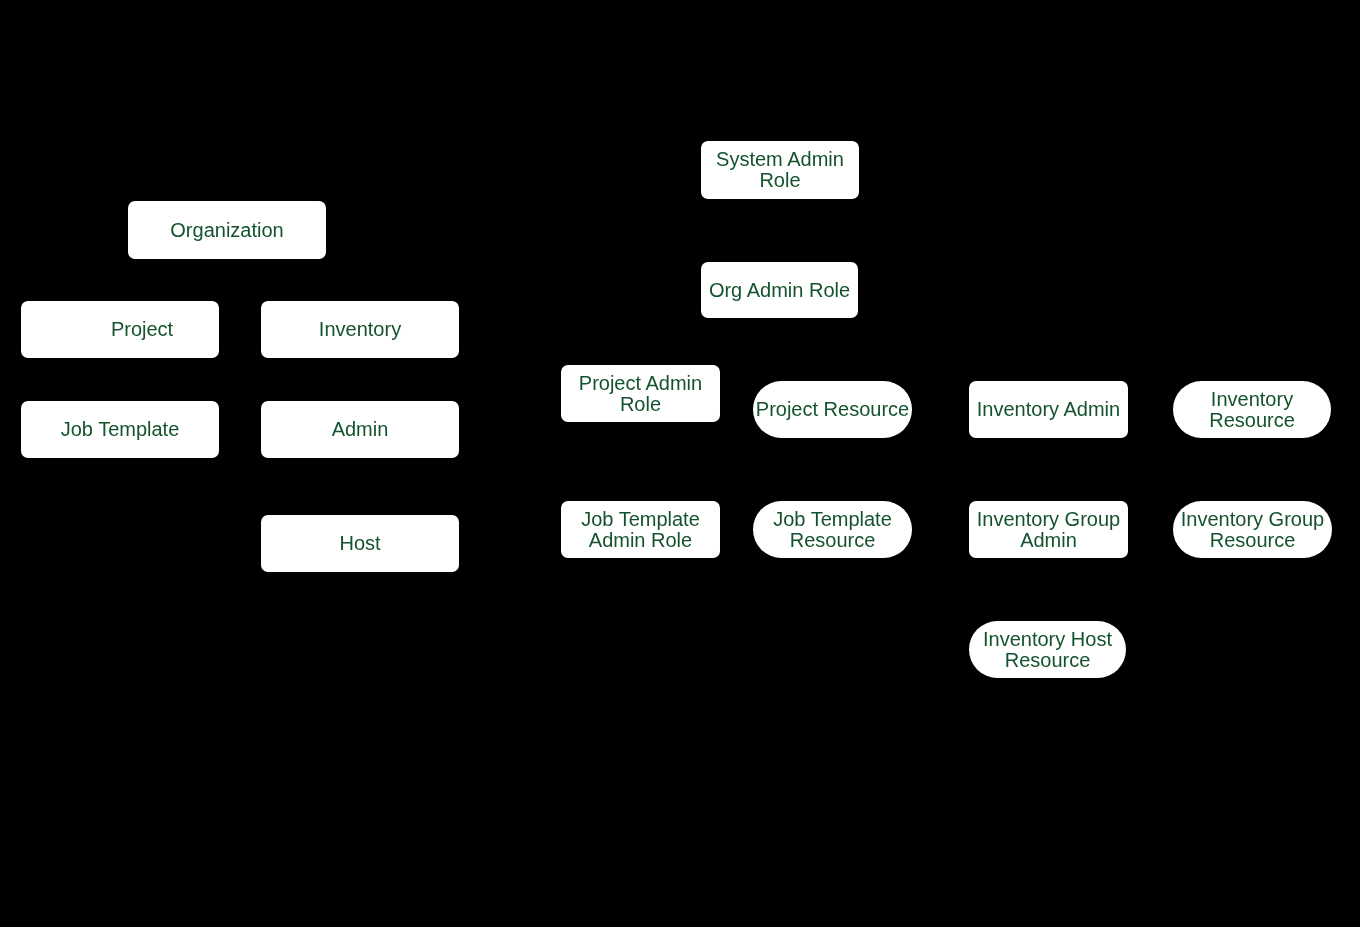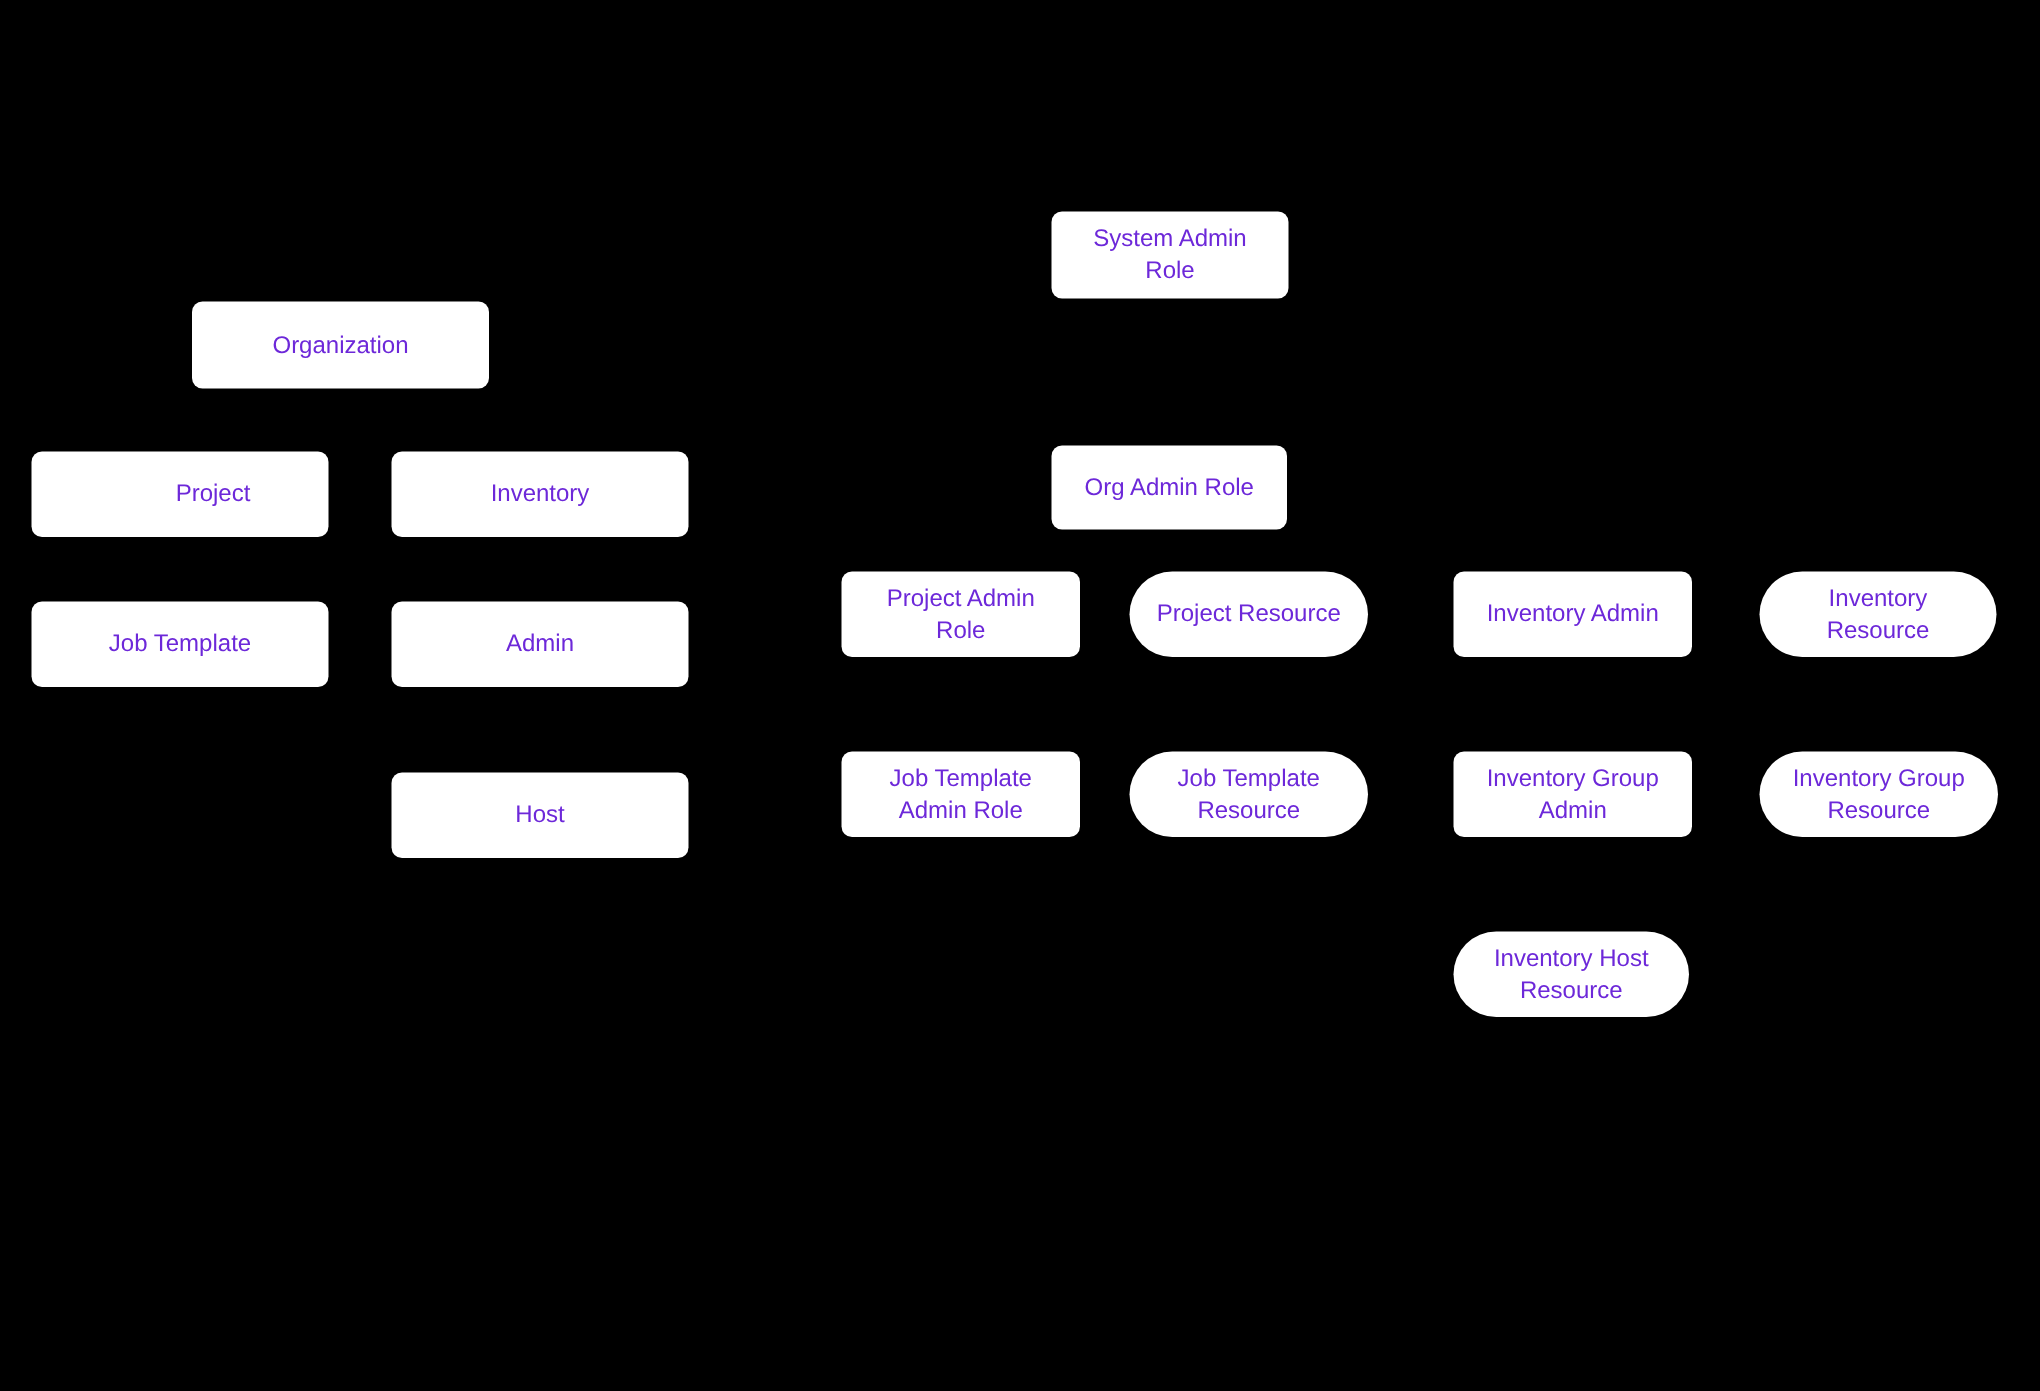--- a/index.html
+++ b/index.html
@@ -11,26 +11,26 @@
     position: relative;
     width: 1360px;
     height: 927px;
     background: #000000;
     overflow: hidden;
     font-family: "Liberation Sans", sans-serif;
   }
   .node {
     position: absolute;
     background: #ffffff;
-    color: #6d28d9;
+    color: #14532d;
     display: flex;
     align-items: center;
     justify-content: center;
     text-align: center;
-    font-size: 16px;
+    font-size: 20px;
     line-height: 21px;
     white-space: pre-line;
     box-sizing: border-box;
   }
   .rect {
     border-radius: 7px;
   }
   .pill {
     border-radius: 29px;
   }
@@ -48,24 +48,24 @@
 
   <div class="node rect" style="left:21px; top:401px; width:198px; height:57px;">Job Template</div>
 
   <div class="node rect" style="left:261px; top:401px; width:198px; height:57px;">Admin</div>
 
   <div class="node rect" style="left:261px; top:515px; width:198px; height:57px;">Host</div>
 
   <div class="node rect" style="left:701px; top:141px; width:158px; height:58px;">System Admin
 Role</div>
 
-  <div class="node rect" style="left:701px; top:262px; width:157px; height:56px;margin-top:35px;">Org Admin Role</div>
+  <div class="node rect" style="left:701px; top:262px; width:157px; height:56px;">Org Admin Role</div>
 
 
-  <div class="node rect" style="left:561px; top:381px; width:159px; height:57px;">Project Admin
+  <div class="node rect" style="left:561px; top:365px; width:159px; height:57px;">Project Admin
 Role</div>
 
   <div class="node pill" style="left:753px; top:381px; width:159px; height:57px;">Project Resource</div>
 
   <div class="node rect" style="left:969px; top:381px; width:159px; height:57px;">Inventory Admin</div>
 
   <div class="node pill" style="left:1173px; top:381px; width:158px; height:57px;">Inventory
 Resource</div>
 
   <div class="node rect" style="left:561px; top:501px; width:159px; height:57px;">Job Template

